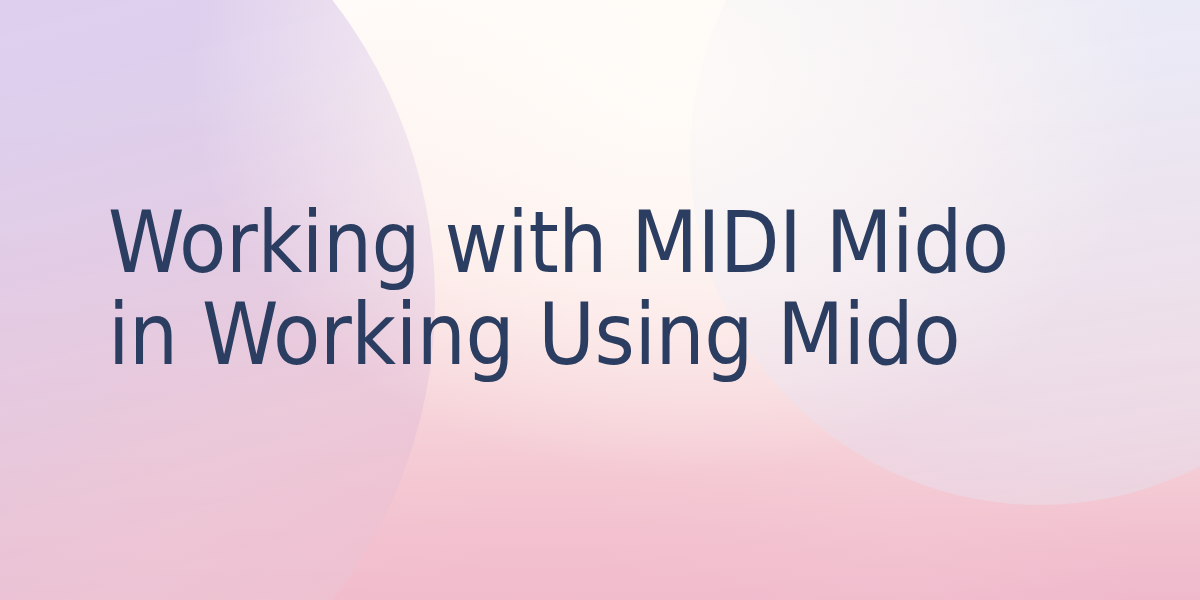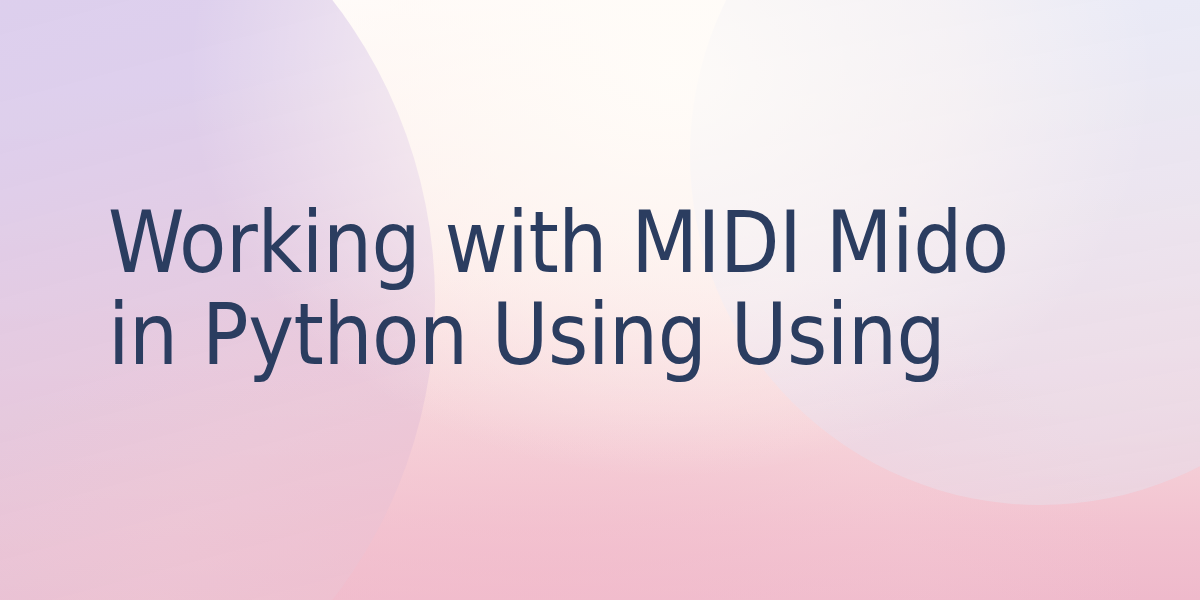--- a/index.html
+++ b/index.html
@@ -101,16 +101,16 @@
 <div class="banner">
 
   <div class="blob blob-left"></div>
 
   <div class="blob blob-right"></div>
 
   <div class="wash"></div>
 
   <div class="title-wrap">
     <span class="title-line">Working with MIDI Mido</span>
-    <span class="title-line">in Python Using Using</span>
+    <span class="title-line">in Working Using Mido</span>
   </div>
 
 </div>
 
 </body></html>

